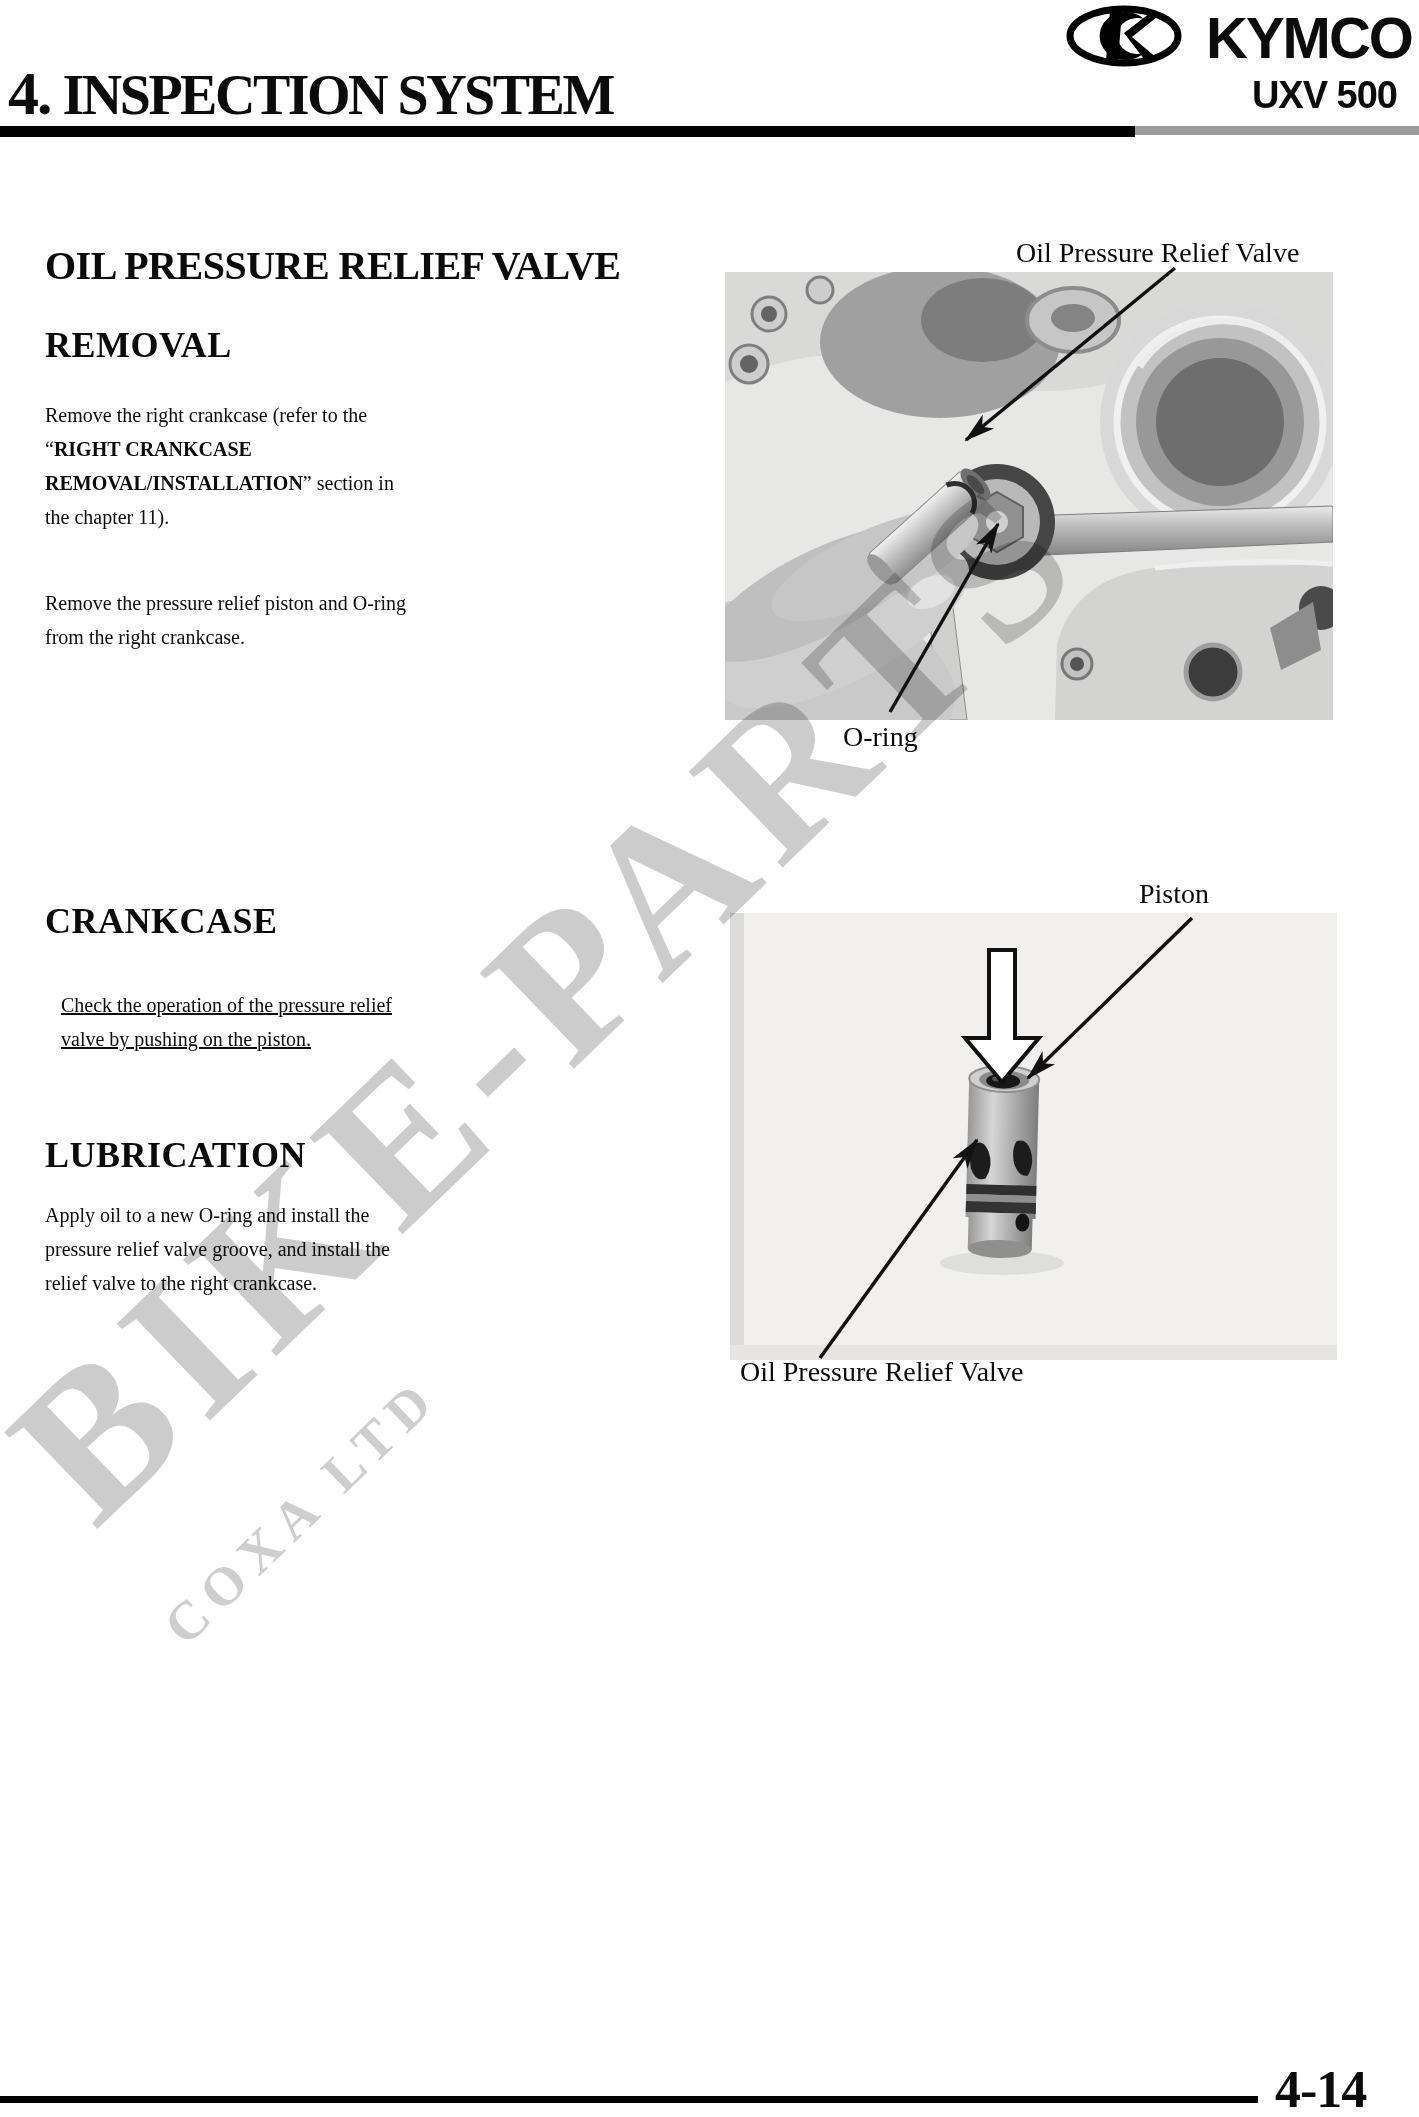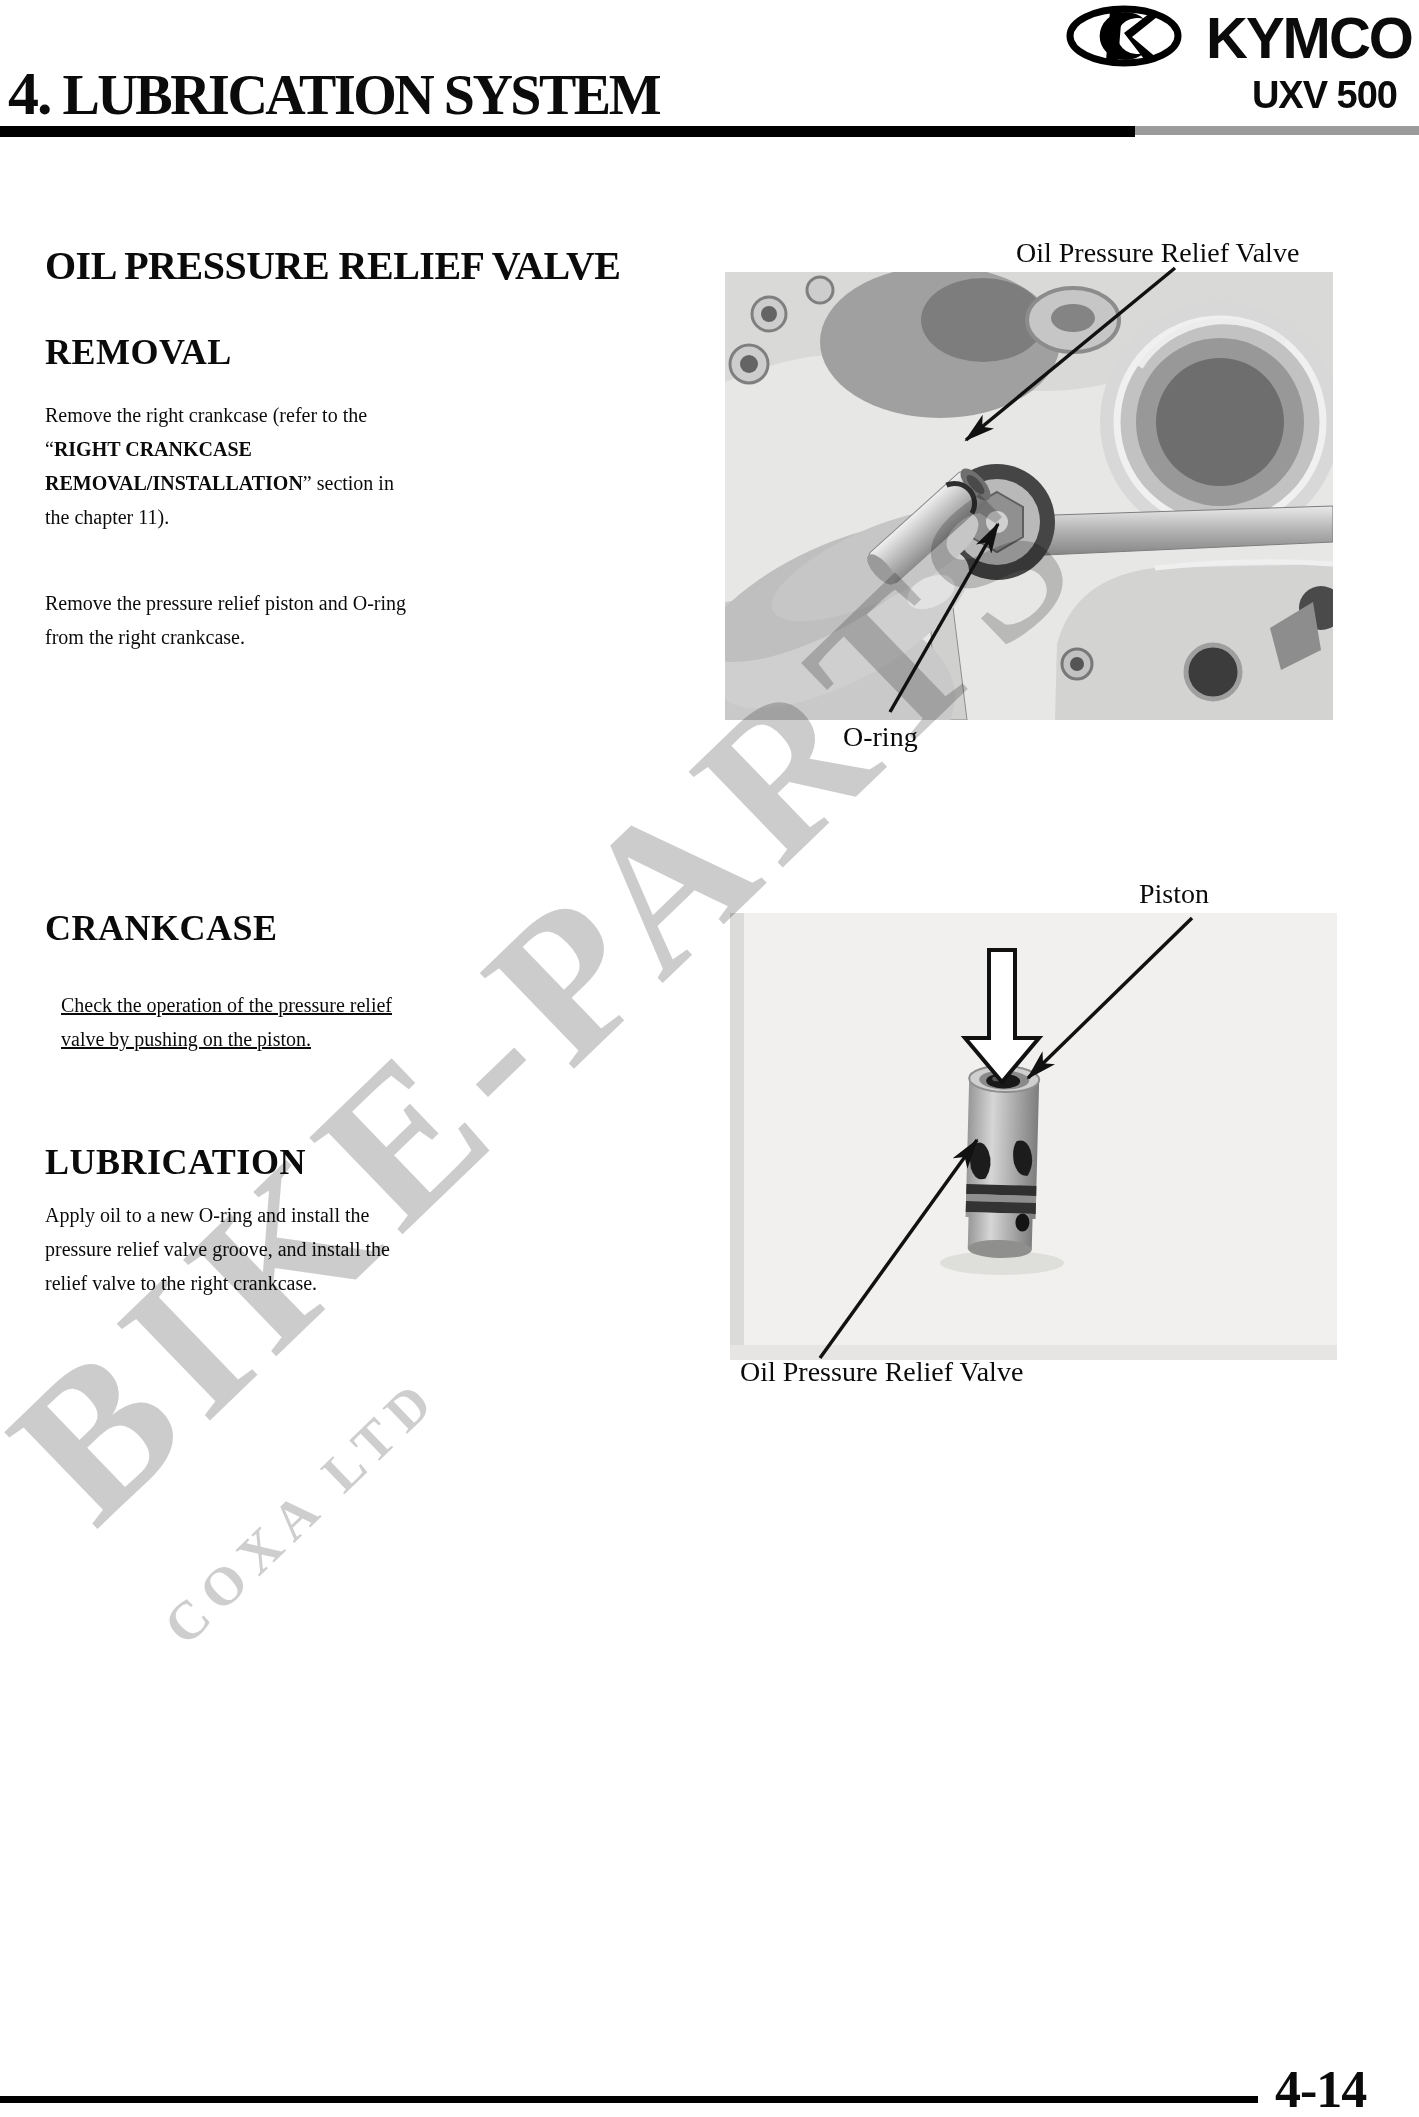--- a/index.html
+++ b/index.html
@@ -17,21 +17,21 @@
   .chnum{font-weight:bold;font-size:62px;letter-spacing:-2px;}
   .chtitle{font-weight:bold;font-size:56px;letter-spacing:-2.5px;margin-left:12px;}
   .brand{left:1066px;top:4px;display:flex;align-items:center;}
   .brandname{font-family:"Liberation Sans", sans-serif;font-weight:bold;font-size:58px;letter-spacing:-2px;margin-left:24px;}
   .model{right:22px;top:74px;font-family:"Liberation Sans", sans-serif;font-weight:bold;font-size:38px;letter-spacing:-1px;}
   .rule-black{left:0;top:126px;width:1135px;height:11px;}
   .rule-gray{left:1135px;top:126px;width:284px;height:9px;}
 
   
   .doc-title{left:45px;top:242px;font-size:40px;font-weight:bold;letter-spacing:-0.5px;white-space:nowrap;}
-  .sec-head{left:45px;font-size:36px;font-weight:bold;letter-spacing:0.5px;white-space:nowrap;margin-top:7px;}
+  .sec-head{left:45px;font-size:36px;font-weight:bold;letter-spacing:0.5px;white-space:nowrap;}
   .body-par{left:45px;width:620px;font-size:20px;line-height:34px;}
 
   
   .fig-label{font-size:28px;line-height:30px;white-space:nowrap;}
 
   
   .photo{overflow:hidden;}
   .photo svg{display:block;width:100%;height:100%;}
 
   
@@ -45,21 +45,21 @@
   .page-num{left:1275px;top:2060px;font-size:52px;font-weight:bold;letter-spacing:-1px;}
 
   .overlay{left:0;top:0;width:1419px;height:2117px;pointer-events:none;}
 </style>
 </head>
 <body>
 
 <div class="page">
 
   <div class="abs z3 chapter">
-    <span class="chnum">4.</span><span class="chtitle">LUBRICATION SYSTEM</span>
+    <span class="chnum">4.</span><span class="chtitle">INSPECTION SYSTEM</span>
   </div>
 
   <div class="abs z3 brand">
     <span>
       <svg width="116" height="62" viewBox="0 0 116 62" aria-hidden="true">
         <ellipse cx="58" cy="31" rx="54" ry="27" fill="none" stroke="#000" stroke-width="7"></ellipse>
         <path d="M44,6 L56,6 L52,56 L40,56 Z" fill="#000"></path>
         <path d="M58,28 L84,8 L96,8 L66,32 L92,54 L78,54 Z" fill="#000"></path>
         <path d="M78,14 A20,18 0 1 0 78,48 A26,24 0 1 1 78,14 Z" fill="#000"></path>
       </svg>

